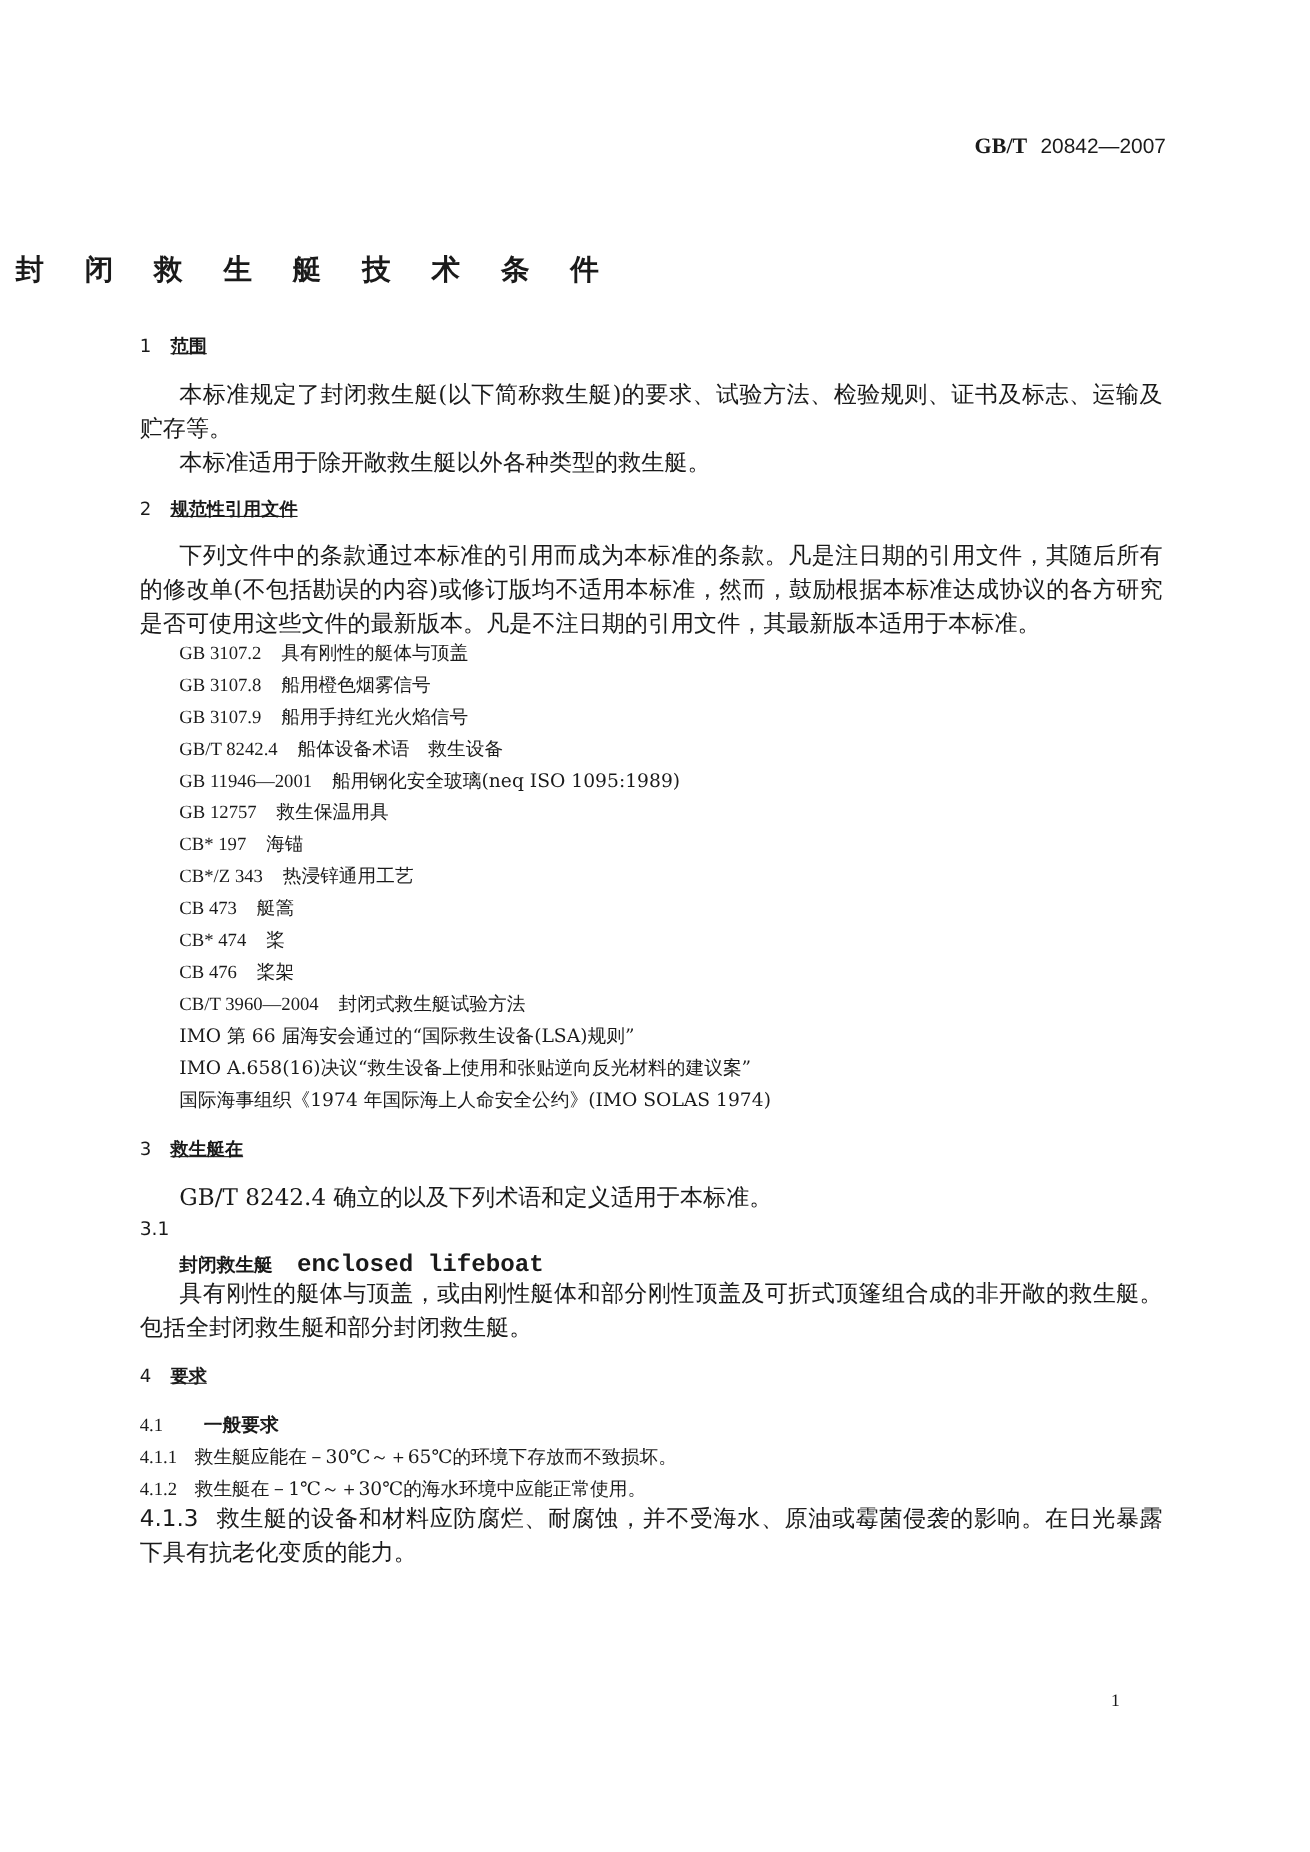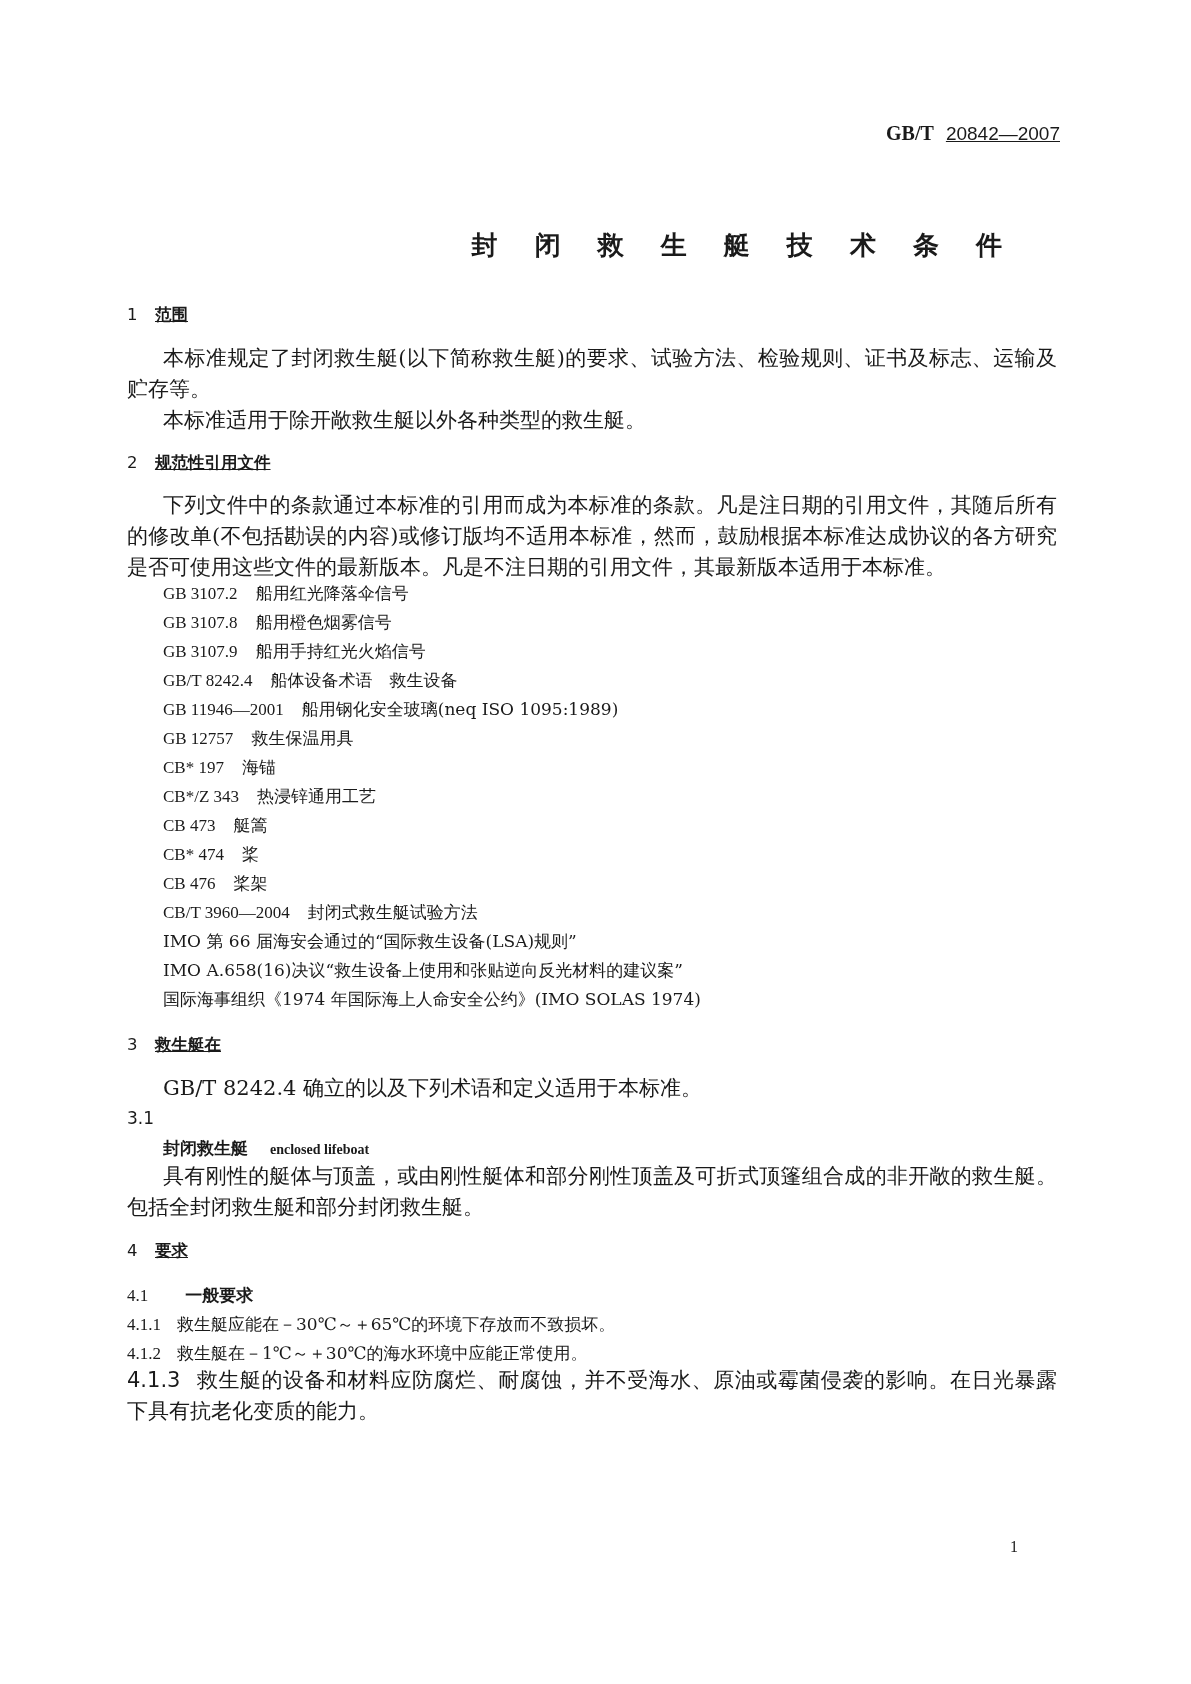--- a/index.html
+++ b/index.html
@@ -4,36 +4,36 @@
 <style>
   html, body { margin: 0; padding: 0; background: #ffffff; }
   body {
     width: 1191px; height: 1684px; position: relative; overflow: hidden;
     color: #1a1a1a;
     font-family: "DejaVu Serif", "Liberation Serif", serif;
   }
   .abs { position: absolute; white-space: nowrap; }
   .std-code { right: 131px; top: 122px; font-size: 19px; }
   .std-code .gb { font-family: "Liberation Serif", serif; font-weight: bold; font-size: 20px; }
-  .std-code .num { font-family: "Liberation Sans", sans-serif; text-decoration: underline; }
+  .std-code .num { font-family: "Liberation Sans", sans-serif; }
   .doc-title {
-    left: 0; width: 1016px; text-align: right; top: 228px;
+    left: 0; width: 1016px; text-align: left; top: 228px;
     font-family: "DejaVu Sans", sans-serif; font-size: 26px; letter-spacing: 14px; font-weight: bold;
     padding-left: 14px; box-sizing: border-box;
   }
   .h1 { left: 127px; font-family: "DejaVu Sans", sans-serif; font-size: 16.5px; font-weight: bold; text-decoration: underline; }
   .h1 .n { display: inline-block; width: 28px; font-weight: normal; }
   .para { left: 127px; width: 930px; white-space: normal; text-indent: 36px; font-size: 21px; line-height: 31px; text-align: justify; }
   .ref { left: 163px; font-size: 17px; }
   .ref .code { margin-right: 18px; font-family: "Liberation Serif", serif; }
   .sub { left: 127px; font-size: 17px; }
   .sub .n { font-family: Liberation Serif, serif; margin-right: 16px; }
   .sub.bold .t { font-family: "DejaVu Sans", sans-serif; font-weight: bold; margin-left: 21px; }
   .term { left: 163px; font-size: 17px; font-weight: bold; font-family: "DejaVu Sans", sans-serif; }
-  .term .en { font-family: Liberation Serif, serif; margin-left: 22px; font-size: 14px; }
+  .term .en { font-family: Liberation Mono, monospace; margin-left: 22px; font-size: 22px; }
   .pageno { left: 1010px; top: 1538px; font-size: 16px; font-family: "Liberation Serif", serif; }
 </style>
 </head>
 <body>
 
 <div class="abs std-code">
   <span class="gb">GB/T</span>&nbsp;
   <span class="num">20842—2007</span>
 </div>
 
@@ -43,21 +43,21 @@
   <span class="n">1</span><span>范围</span>
 </div>
 <div class="abs para" style="top:343px">本标准规定了封闭救生艇(以下简称救生艇)的要求、试验方法、检验规则、证书及标志、运输及贮存等。</div>
 <div class="abs para" style="top:405px">本标准适用于除开敞救生艇以外各种类型的救生艇。</div>
 
 <div class="abs h1" style="top:452px">
   <span class="n">2</span><span>规范性引用文件</span>
 </div>
 <div class="abs para" style="top:490px">下列文件中的条款通过本标准的引用而成为本标准的条款。凡是注日期的引用文件，其随后所有的修改单(不包括勘误的内容)或修订版均不适用本标准，然而，鼓励根据本标准达成协议的各方研究是否可使用这些文件的最新版本。凡是不注日期的引用文件，其最新版本适用于本标准。</div>
 
-<div class="abs ref" style="top:582px"><span class="code">GB 3107.2</span><span>船用红光降落伞信号</span></div>
+<div class="abs ref" style="top:582px"><span class="code">GB 3107.2</span><span>具有刚性的艇体与顶盖</span></div>
 <div class="abs ref" style="top:611px"><span class="code">GB 3107.8</span><span>船用橙色烟雾信号</span></div>
 <div class="abs ref" style="top:640px"><span class="code">GB 3107.9</span><span>船用手持红光火焰信号</span></div>
 <div class="abs ref" style="top:669px"><span class="code">GB/T 8242.4</span><span>船体设备术语　救生设备</span></div>
 <div class="abs ref" style="top:698px"><span class="code">GB 11946—2001</span><span>船用钢化安全玻璃(neq ISO 1095:1989)</span></div>
 <div class="abs ref" style="top:727px"><span class="code">GB 12757</span><span>救生保温用具</span></div>
 <div class="abs ref" style="top:756px"><span class="code">CB* 197</span><span>海锚</span></div>
 <div class="abs ref" style="top:785px"><span class="code">CB*/Z 343</span><span>热浸锌通用工艺</span></div>
 <div class="abs ref" style="top:814px"><span class="code">CB 473</span><span>艇篙</span></div>
 <div class="abs ref" style="top:843px"><span class="code">CB* 474</span><span>桨</span></div>
 <div class="abs ref" style="top:872px"><span class="code">CB 476</span><span>桨架</span></div>

